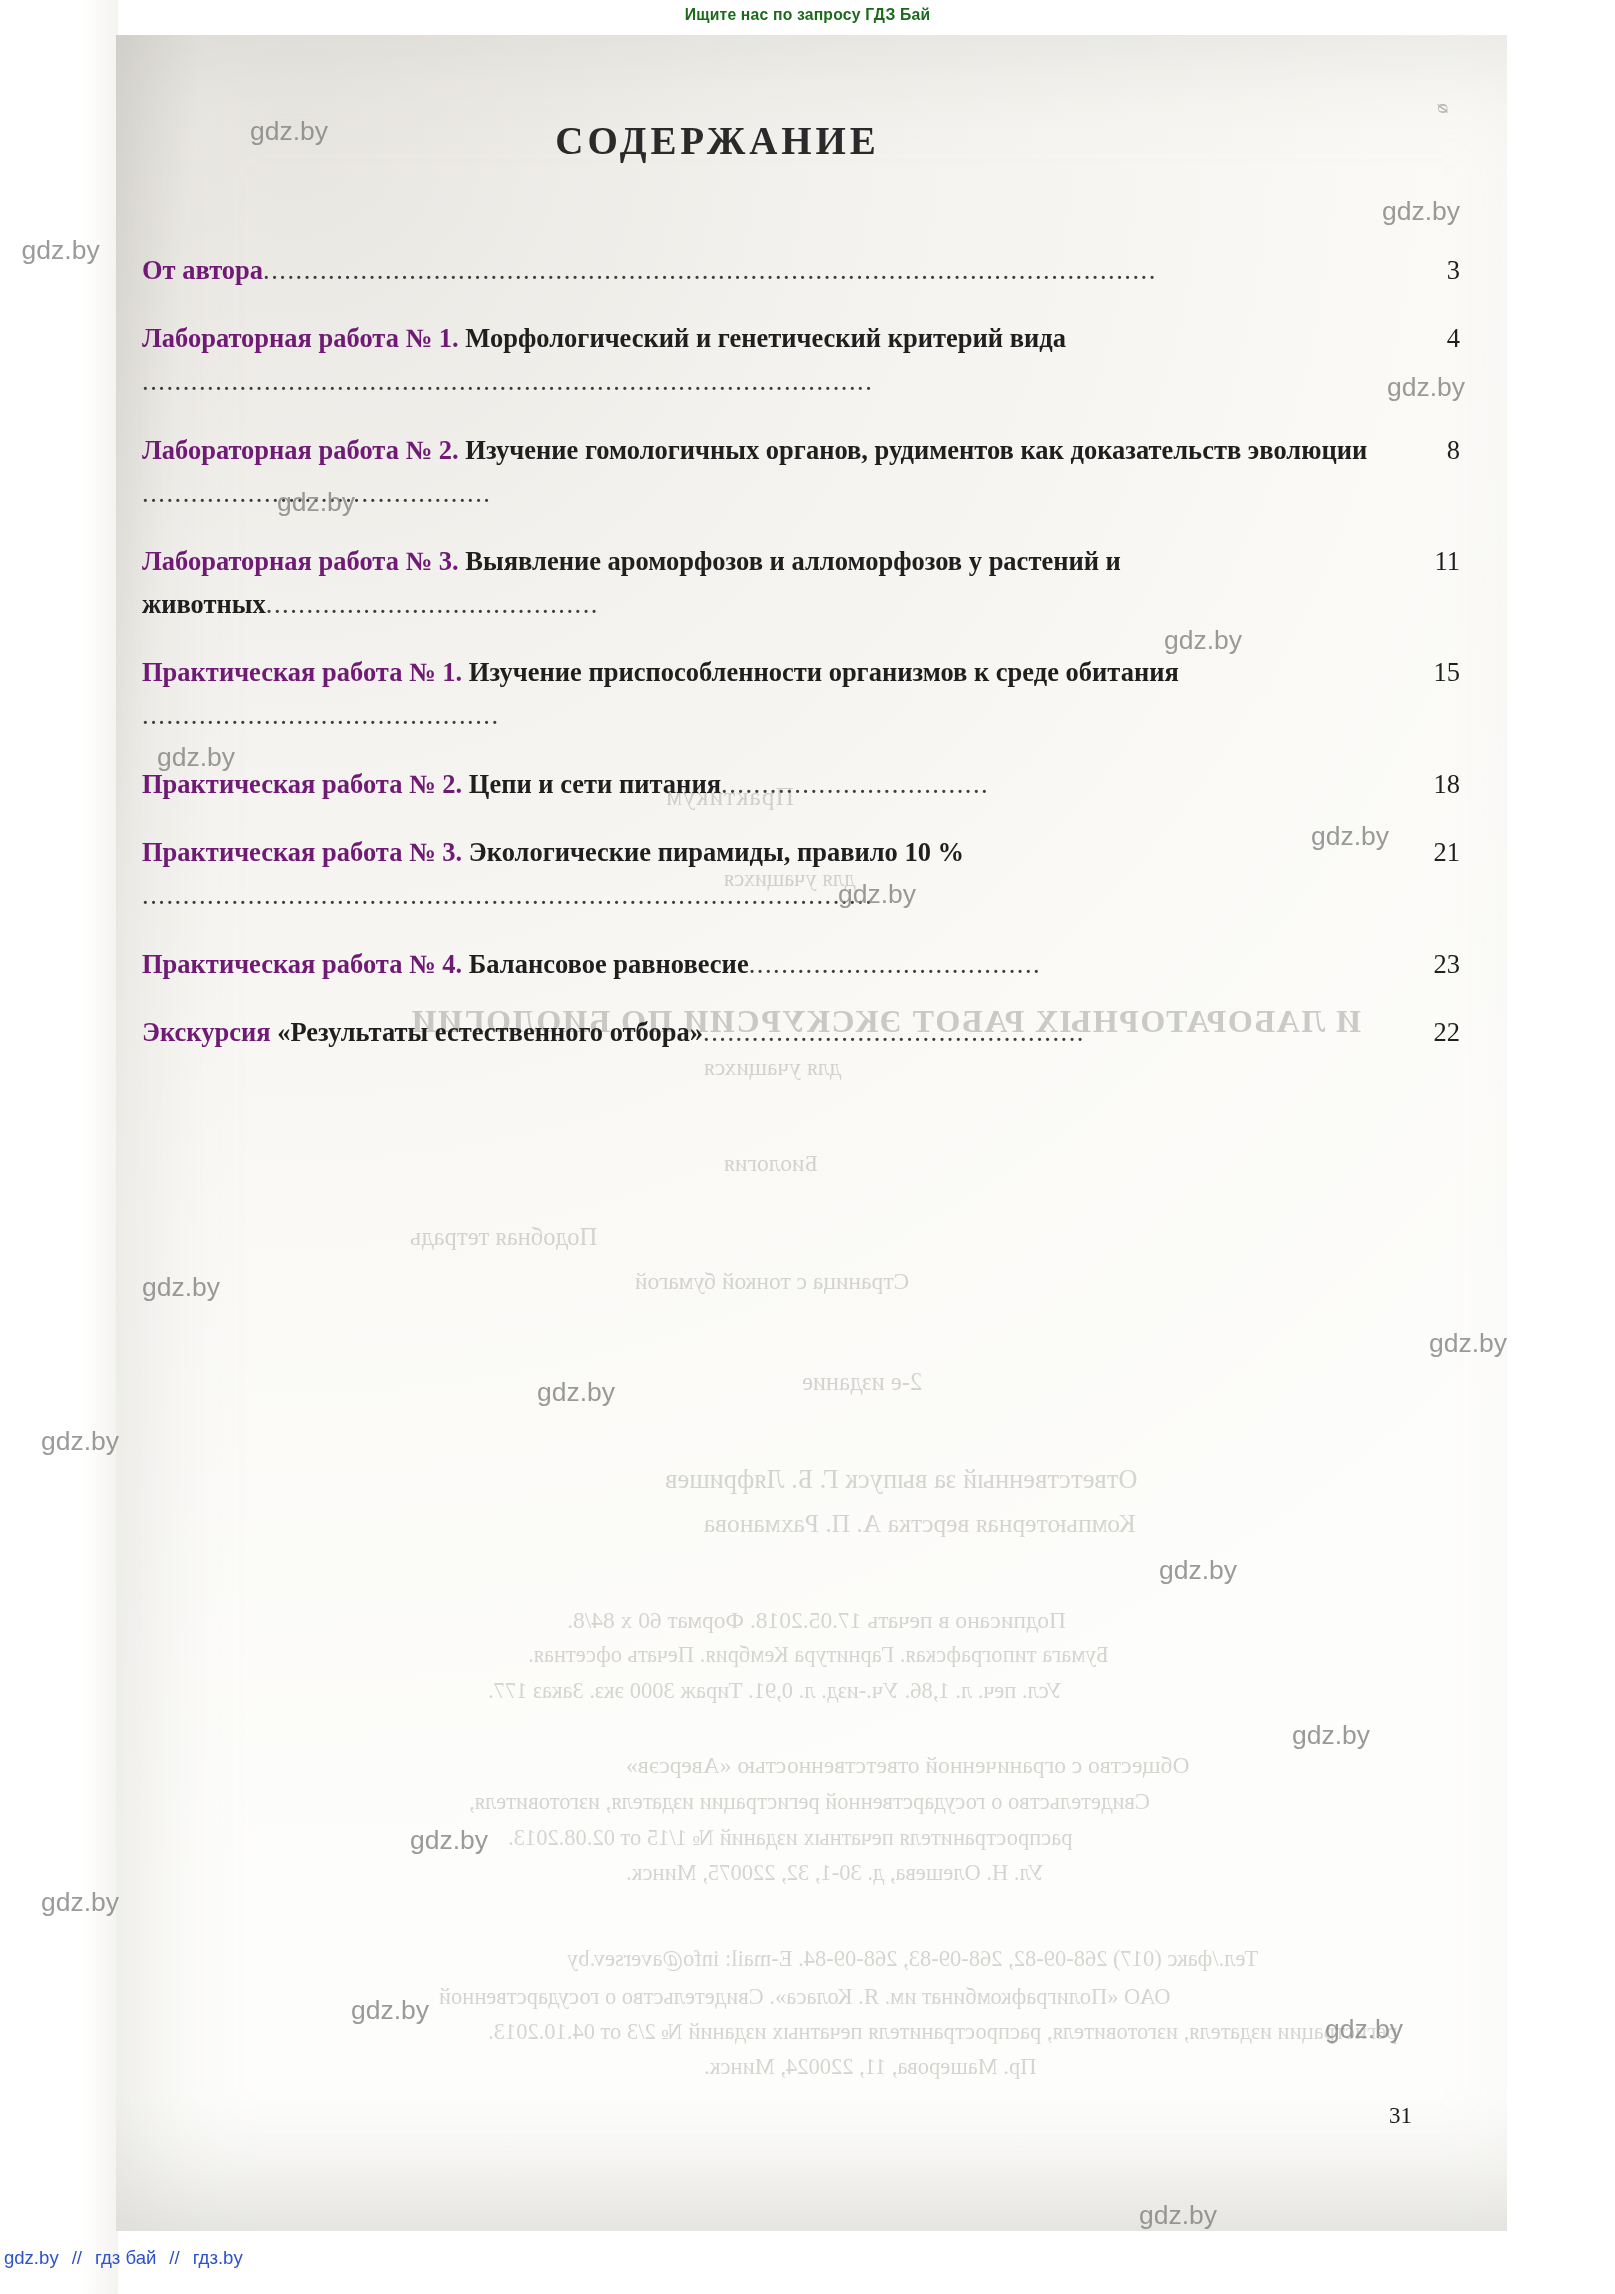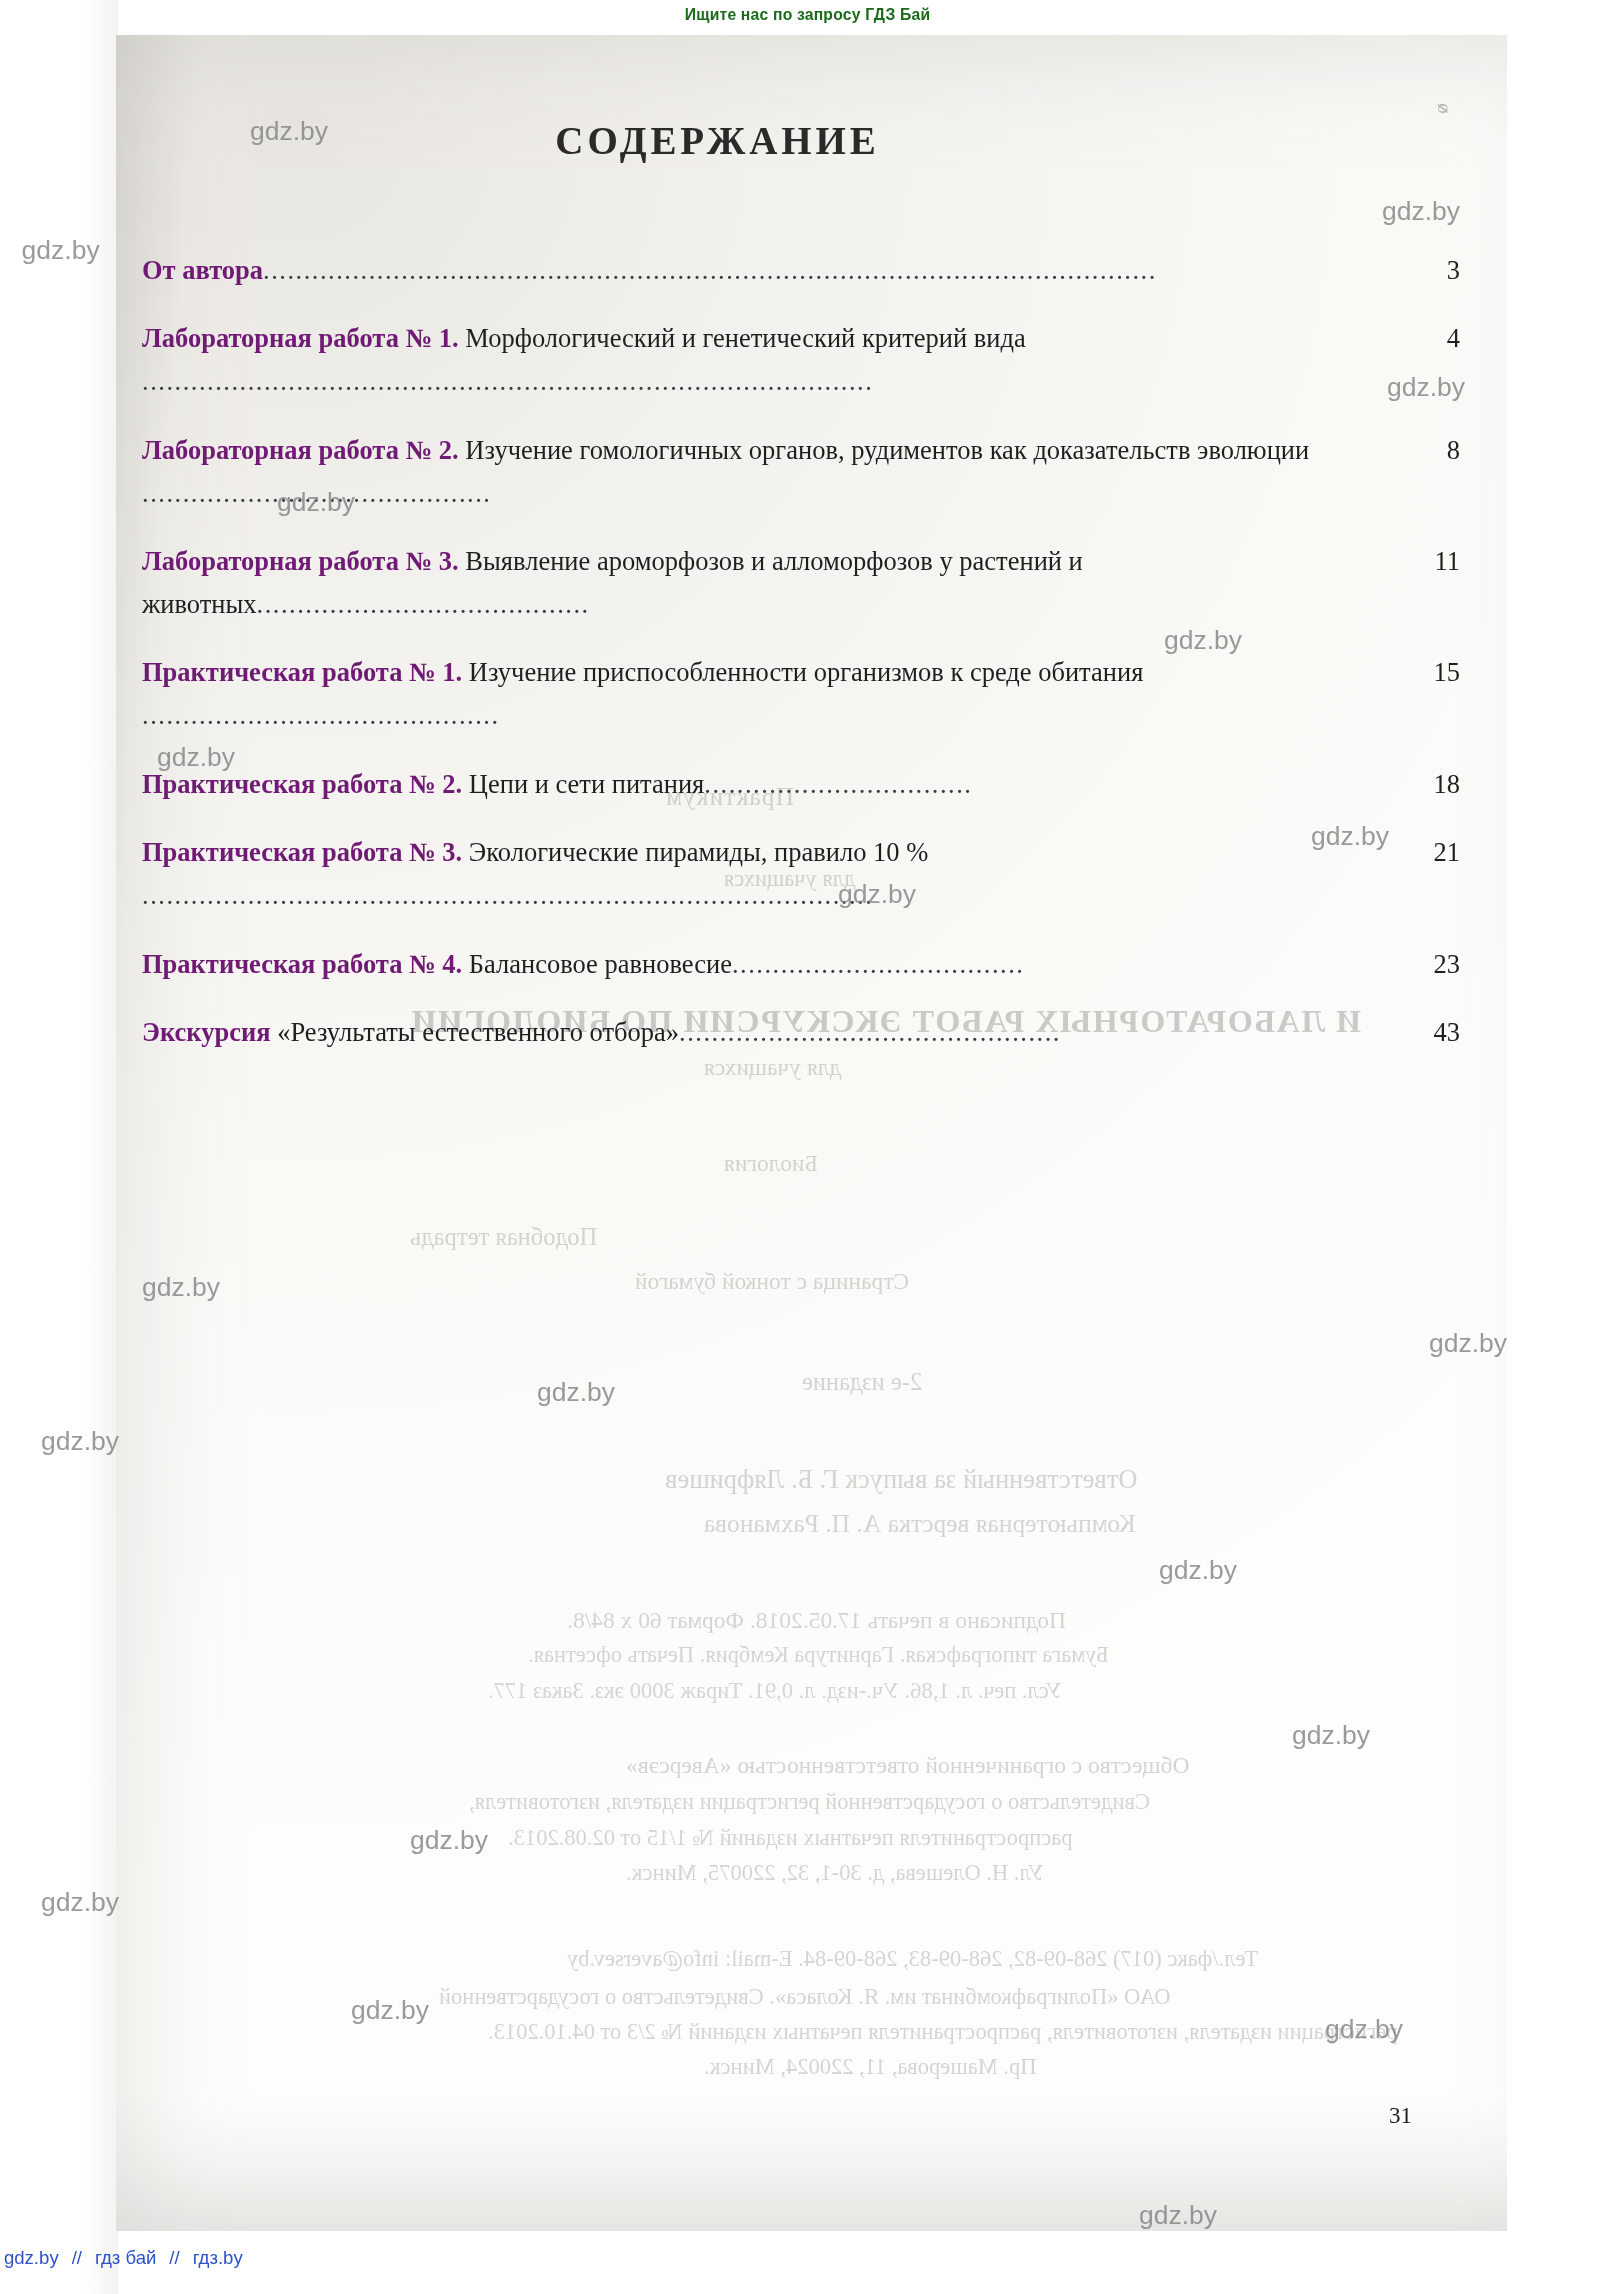--- a/index.html
+++ b/index.html
@@ -80,21 +80,21 @@
     color: #1f1f1f;
     font-size: 26.5px;
     line-height: 1.62;
     margin-bottom: 25.5px;
   }
   .toc-entry .label {
     font-weight: bold;
     color: #701a75;
   }
   .toc-entry .txt {
-    font-weight: normal;
+    font-weight: bold;
   }
   .leader {
     letter-spacing: 1.5px;
     color: #3d3d3d;
   }
   .pg {
     float: right;
     font-size: 26.5px;
     color: #1f1f1f;
   }
@@ -255,21 +255,21 @@
         <span class="txt">Экологические пирамиды, правило 10 %</span><span class="leader"> ..........................................................................................</span>
       </div>
 
       <div class="toc-entry">
         <span class="pg">23</span>
         <span class="label">Практическая работа № 4.</span>
         <span class="txt">Балансовое равновесие</span><span class="leader">....................................</span>
       </div>
 
       <div class="toc-entry">
-        <span class="pg">43</span>
+        <span class="pg">22</span>
         <span class="label">Экскурсия</span>
         <span class="txt">«Результаты естественного отбора»</span><span class="leader">...............................................</span>
       </div>
 
     </div>
   </div>
 
   <div id="watermark-layer">
       <div class="wm" style="left: 250px; top: 116px; font-size: 26.5px;">gdz.by</div>
       <div class="wm" style="left: 21.6px; top: 235px; font-size: 26.5px;">gdz.by</div>

